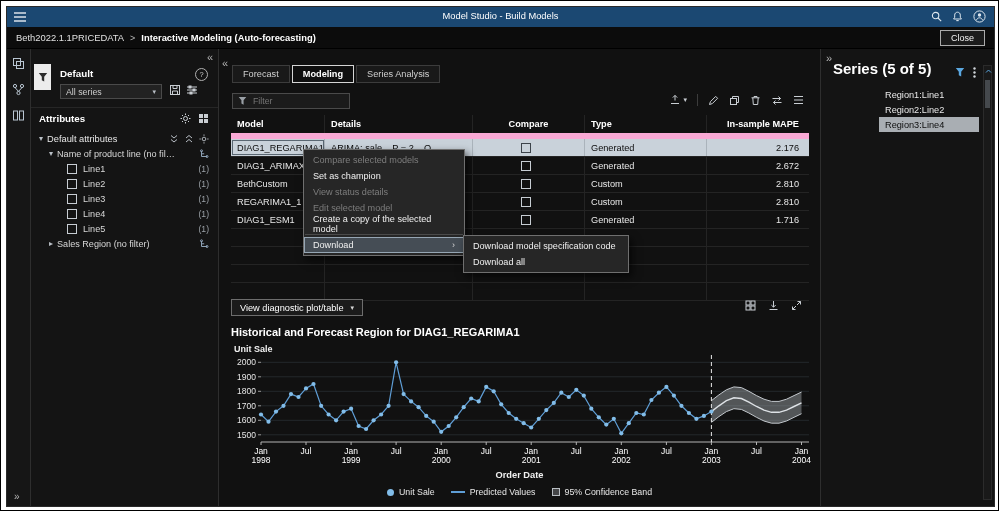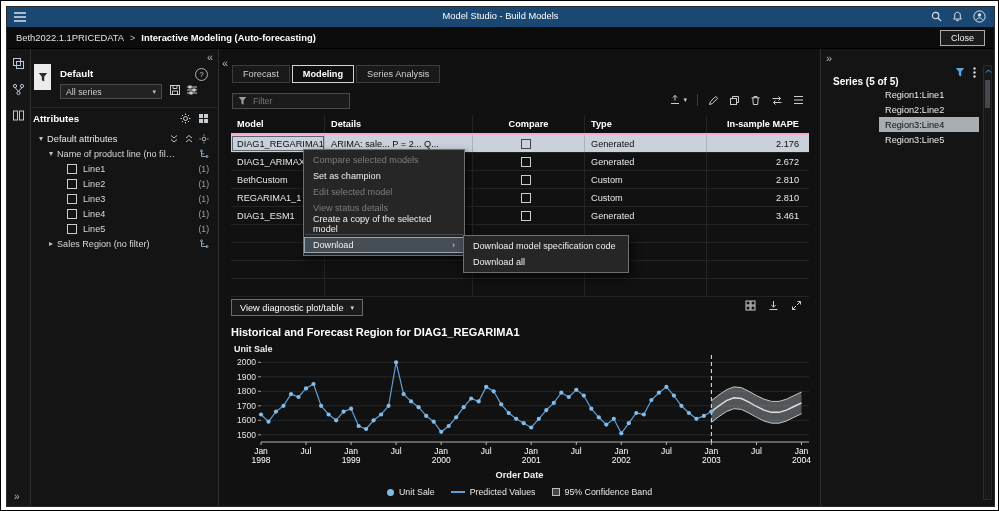--- a/index.html
+++ b/index.html
@@ -25,21 +25,21 @@
 
   
   .filter-panel{position:absolute;left:24px;top:42px;width:188px;bottom:0;background:#141414;border-right:1px solid #2e2e2e;box-sizing:border-box;}
   .fp-collapse{position:absolute;right:5px;top:2px;color:#b5b5b5;font-size:11px;cursor:pointer;}
   .fp-tab{position:absolute;left:3px;top:15px;width:17px;height:26px;background:#ececec;display:flex;align-items:center;justify-content:center;cursor:pointer;}
   .fp-title{position:absolute;left:29px;top:19px;font-weight:bold;color:#fff;font-size:9.8px;}
   .fp-help{position:absolute;right:10px;top:19px;width:11px;height:11px;border:1px solid #b0b0b0;border-radius:50%;color:#cfcfcf;font-size:7.5px;display:flex;align-items:center;justify-content:center;cursor:pointer;}
   .fp-dropdown{position:absolute;left:29px;top:35px;width:102px;height:15px;background:#222;border:1px solid #4a4a4a;display:flex;align-items:center;justify-content:space-between;padding:0 5px;box-sizing:border-box;color:#cfcfcf;font-size:8.8px;cursor:pointer;}
   .fp-dd-icons{position:absolute;left:138px;top:35px;display:flex;gap:5px;align-items:center;}
   .fp-sec-line{position:absolute;left:0;right:0;top:58px;border-top:1px solid #262626;}
-  .fp-attr-title{position:absolute;left:2px;top:64px;font-weight:bold;color:#fff;font-size:9.8px;}
+  .fp-attr-title{position:absolute;left:8px;top:64px;font-weight:bold;color:#fff;font-size:9.8px;}
   .fp-attr-icons{position:absolute;right:9px;top:64px;display:flex;gap:7px;align-items:center;}
   .fp-tree{position:absolute;left:0;right:0;top:82px;}
   .tr-row{display:flex;align-items:center;height:15px;padding-right:9px;cursor:pointer;}
   .tr-root{padding-left:8px;color:#e8e8e8;font-size:9.3px;}
   .tr-group{padding-left:18px;color:#d8d8d8;font-size:9.1px;}
   .tr-item{padding-left:36px;color:#d8d8d8;font-size:9.1px;}
   .tcaret{margin-right:4px;color:#b9bfc6;font-size:8px;}
   .tlabel{white-space:nowrap;overflow:hidden;text-overflow:ellipsis;max-width:118px;}
   .ticons{margin-left:auto;display:flex;gap:5px;align-items:center;}
   .count{margin-left:auto;color:#9aa0a6;font-size:8.6px;}
@@ -55,21 +55,21 @@
   .filterbox input{flex:1;background:transparent;border:none;outline:none;color:#d8d8d8;font-size:8.8px;font-family:inherit;min-width:0;}
   .toolbar{position:absolute;right:16px;top:45px;display:flex;gap:10px;align-items:center;}
   .tool{cursor:pointer;display:flex;align-items:center;gap:2px;color:#c9ced3;}
   .tb-caret{font-size:7px;color:#c9ced3;}
   .tool-div{width:1px;height:12px;background:#3c3c3c;}
 
   .mtable{position:absolute;left:12px;top:66px;width:578px;}
   .mtr{display:grid;grid-template-columns:94px 148px 112px 122px 1fr;height:17px;border-bottom:1px solid #242424;}
   .mtr > div{padding:0 6px;border-right:1px solid #242424;display:flex;align-items:center;box-sizing:border-box;font-size:9.2px;overflow:hidden;white-space:nowrap;}
   .mtr > div:last-child{border-right:none;justify-content:flex-end;padding-right:10px;}
-  .mth{height:18px;border-bottom:2px solid #f9a8d4;}
+  .mth{height:18px;border-bottom:6px solid #f9a8d4;}
   .mth > div{font-weight:bold;color:#fff;}
   .mth > div.center-cell{justify-content:center;}
   .center-cell{justify-content:center;}
   .sel-row{background:#c9d2da;color:#0c0c0c;}
   .sel-row > div{border-right-color:#aab3bb;}
   .sel-row .model-cell{outline:1px solid #5a6772;outline-offset:-2px;}
   .sel-row .cbx{border-color:#3c434a;}
 
   .ctx{position:absolute;left:84px;top:100px;width:160px;background:#262626;border:1px solid #6f6f6f;box-shadow:3px 4px 8px rgba(0,0,0,.65);z-index:6;padding:2px 0;}
   .ctx-item{height:16px;display:flex;align-items:center;padding:0 9px;font-size:9.1px;color:#f0f0f0;cursor:pointer;}
@@ -89,21 +89,21 @@
   .xlab{position:absolute;left:0;right:0;top:421px;text-align:center;font-weight:bold;font-size:9.3px;color:#f0f0f0;}
   .legend{position:absolute;left:0;right:0;top:438px;display:flex;justify-content:center;gap:16px;align-items:center;}
   .lg-item{display:flex;align-items:center;gap:5px;font-size:8.8px;color:#e8e8e8;}
   .sw-dot{width:7px;height:7px;border-radius:50%;background:#82bde9;}
   .sw-line{width:14px;height:2px;background:#5f9ed6;}
   .sw-band{width:8px;height:8px;border:1px solid #b9bec3;background:rgba(165,170,175,.35);box-sizing:border-box;}
 
   
   .series-panel{position:absolute;left:814px;top:42px;right:0;bottom:0;background:#141414;box-sizing:border-box;}
   .sp-expand{position:absolute;left:5px;top:3px;color:#b5b5b5;font-size:11px;cursor:pointer;}
-  .sp-title{position:absolute;left:12px;top:27px;font-weight:bold;color:#fff;font-size:10px;}
+  .sp-title{position:absolute;left:12px;top:11px;font-weight:bold;color:#fff;font-size:15px;}
   .sp-icons{position:absolute;right:18px;top:18px;display:flex;gap:8px;align-items:center;}
   .sp-list{position:absolute;left:10px;top:38px;right:15px;}
   .sp-item{height:15px;display:flex;align-items:center;padding:0 6px;font-size:9.2px;color:#e8e8e8;cursor:pointer;white-space:nowrap;margin-left:48px;}
   .sp-item.selected{background:#a9aeb3;color:#0e0e0e;}
   .sp-scroll{position:absolute;right:2px;top:16px;bottom:6px;width:9px;background:#191919;border:1px solid #2b2b2b;box-sizing:border-box;}
   .sp-thumb{position:absolute;left:1px;top:14px;width:5px;height:28px;background:#45494d;}
   .sp-scroll-icon{position:absolute;left:1px;top:2px;}
   svg{display:block;}
 </style>
 </head>
@@ -435,21 +435,21 @@
               <div>Custom</div>
               <div>2.810</div>
             </div>
             <div class="mtr">
               <div class="model-cell">DIAG1_ESM1</div>
               <div></div>
               <div class="center-cell">
                 <span class="cbx"></span>
               </div>
               <div>Generated</div>
-              <div>3.461</div>
+              <div>1.716</div>
             </div>
           </div>
       <div id="table-empty">
             <div class="mtr">
               <div></div>
               <div></div>
               <div></div>
               <div></div>
               <div></div>
             </div>
@@ -479,24 +479,24 @@
 
     <div class="ctx">
           <div id="ctx-items">
             <div class="ctx-item disabled">
               <span>Compare selected models</span>
             </div>
             <div class="ctx-item">
               <span>Set as champion</span>
             </div>
             <div class="ctx-item disabled">
+              <span>View status details</span>
+            </div>
+            <div class="ctx-item disabled">
               <span>Edit selected model</span>
-            </div>
-            <div class="ctx-item disabled">
-              <span>View status details</span>
             </div>
             <div class="ctx-item">
               <span>Create a copy of the selected model</span>
             </div>
             <div class="ctx-sep"></div>
             <div class="ctx-item hl">
               <span>Download</span>
               <span class="ctx-arrow">›</span>
             </div>
           </div>
@@ -691,21 +691,20 @@
                 <circle cx="1.5" cy="5.5" r="1.2"></circle>
                 <circle cx="1.5" cy="9.5" r="1.2"></circle>
               </g>
             </svg>
           </span>
     </div>
     <div class="sp-list" id="series-list">
           <div class="sp-item">Region1:Line1</div>
           <div class="sp-item">Region2:Line2</div>
           <div class="sp-item selected">Region3:Line4</div>
-          <div class="sp-item">Region3:Line5</div>
         </div>
     <div class="sp-scroll">
       <span class="sp-scroll-icon">
             <svg width="7" height="7" viewBox="0 0 7 7">
               <path d="M1 4.5L3.5 2 6 4.5" fill="none" stroke="#5aa7e0"></path>
             </svg>
           </span>
       <span class="sp-thumb"></span>
     </div>
   </div>

